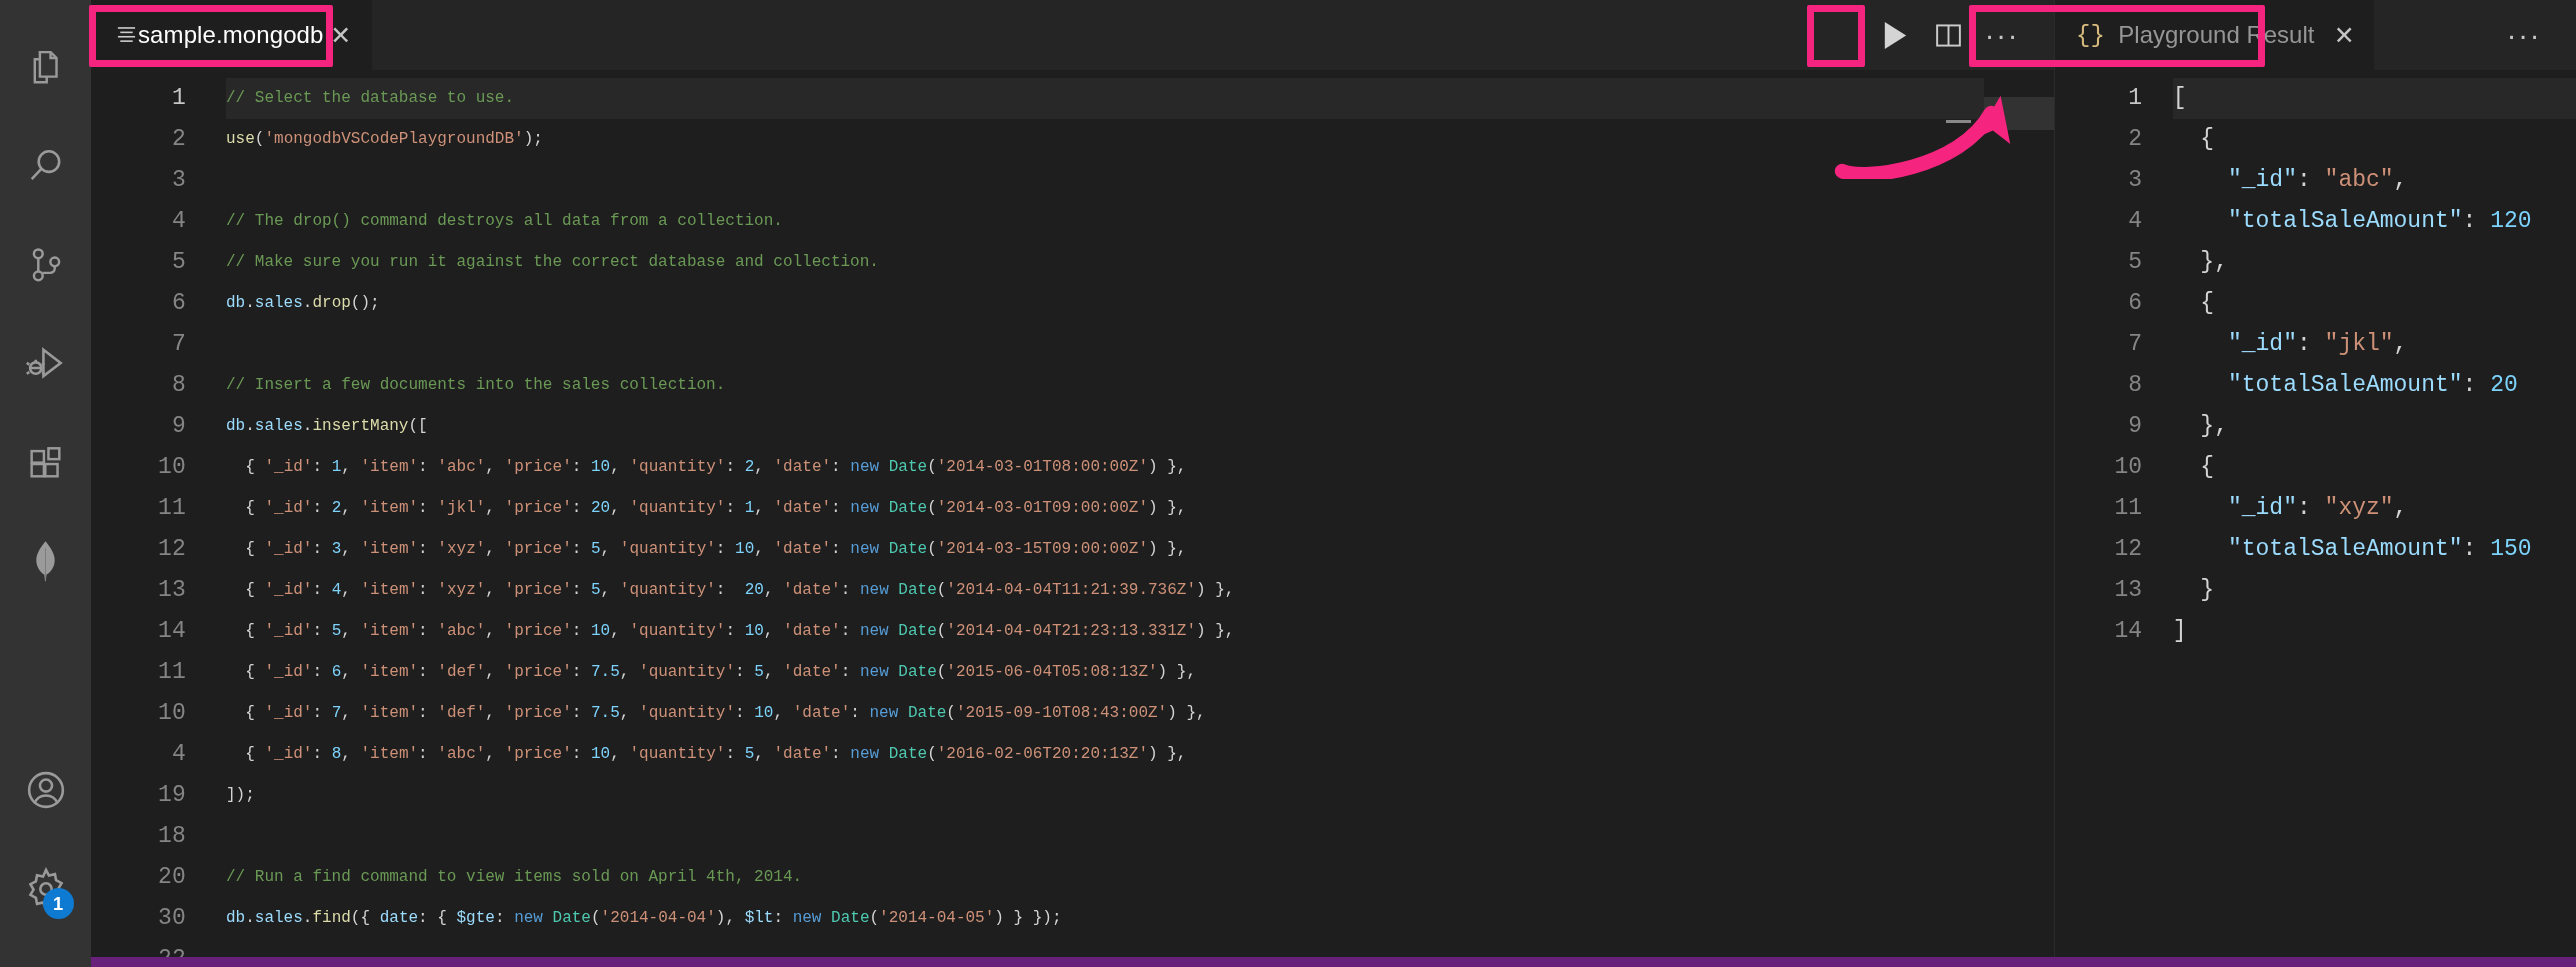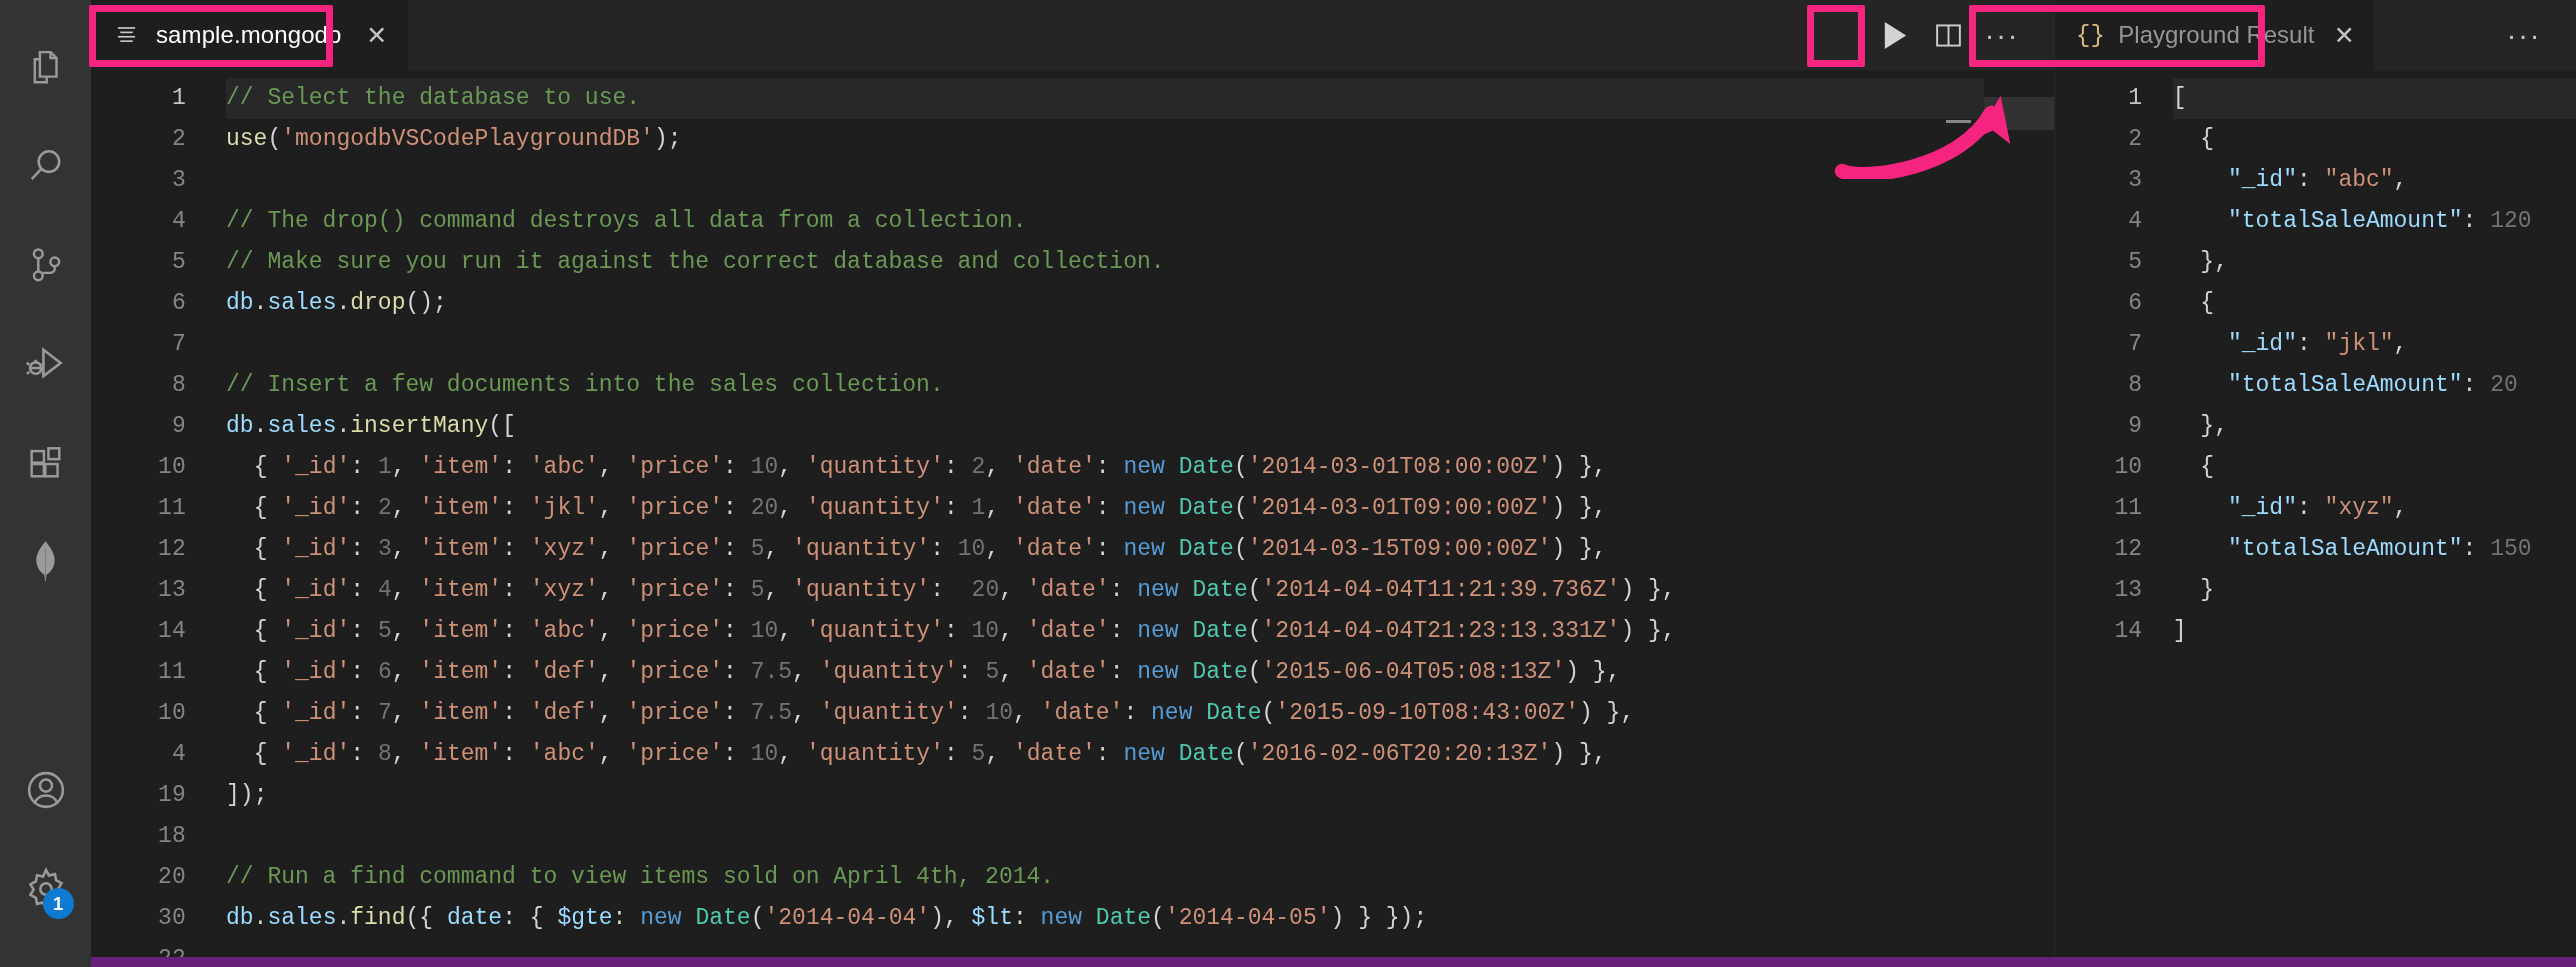--- a/index.html
+++ b/index.html
@@ -38,21 +38,21 @@
 
   
   .group-left { width: 1963px; flex: 0 0 1963px; display: flex; flex-direction: column; min-width:0; background:#1e1e1e; }
   .group-right { flex: 1 1 auto; display: flex; flex-direction: column; min-width:0; background:#1e1e1e; border-left: 1.9px solid #2b2b2b;}
 
   .tabbar {
     height: 70px; background: #252526; display: flex; align-items: stretch;
     position: relative; flex: 0 0 70px;
   }
   .tab {
-    display: flex; align-items: center; gap: 19px;
+    display: flex; align-items: center; gap: 1px;
     padding: 0 21px 0 25px; background: #1e1e1e; color: #ffffff;
     font-size: 24px; height: 70px; position: relative; white-space: nowrap;
   }
   .tab .tab-label { color:#ffffff; font-size: 24px; letter-spacing: 0.1px;}
   .tab-icon-lines { width: 21px; height: 19.3px; display:block; }
   .tab-close { color: #c5c5c5; font-size: 25px; line-height: 1; margin-left: 5.8px; }
   .tabbar-actions {
     margin-left: auto; display: flex; align-items: center; gap: 0px; padding-right: 25px;
   }
   .tb-btn { width: 54px; height: 54px; display:flex; align-items:center; justify-content:center; }
@@ -70,30 +70,30 @@
   .code-area { flex: 1 1 auto; display: flex; position: relative; overflow: hidden; background:#1e1e1e; }
   .gutter {
     width: 114px; flex: 0 0 114px; padding-top: 7.7px; text-align: right;
     color: #858585; font-family: "Liberation Mono", monospace; font-size: 23px;
     user-select: none;
   }
   .gutter .ln { height: 41px; line-height: 41px; padding-right: 19.3px; }
   .gutter .ln.active { color: #c6c6c6; }
   .code {
     flex: 1 1 auto; padding-top: 7.7px; padding-left: 21px;
-    font-family: "Liberation Mono", monospace; font-size: 23px;
+    font-family: "Liberation Mono", monospace; font-size: 16px;
     white-space: pre; overflow: hidden; position: relative;
   }
   .code .cl { height: 41px; line-height: 41px; }
   .code .cl.hl { background: #282828; box-shadow: inset 0 0 0 1px #282828; }
 
   
   .t-cmt  { color: #6a9955; }
   .t-str  { color: #ce9178; }
-  .t-num  { color: #737373; }
+  .t-num  { color: #7dd3fc; }
   .t-kw   { color: #569cd6; }
   .t-cls  { color: #4ec9b0; }
   .t-fn   { color: #dcdcaa; }
   .t-var  { color: #9cdcfe; }
   .t-pun  { color: #d4d4d4; }
 
   
   .minimap {
     width: 70px; flex: 0 0 70px; background:#1e1e1e; position: relative;
   }

